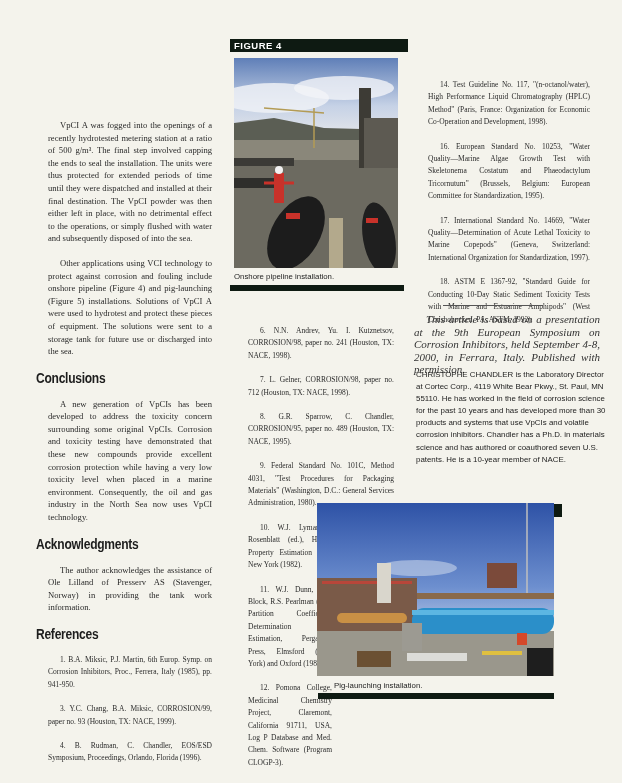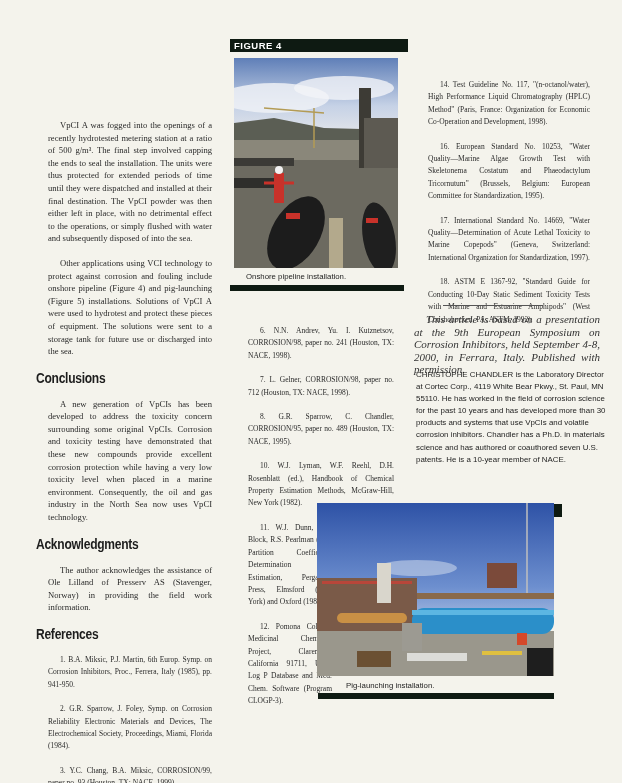--- a/index.html
+++ b/index.html
@@ -27,21 +27,21 @@
     font-weight:bold; font-size:9.5px; letter-spacing:0.5px;
     padding:1px 0 0 4px; height:12px; line-height:12px;
   }
   .fig4-bar { left:230px; top:39px; width:174px; }
   .fig5-bar { left:318px; top:487px; width:240px;margin-top:17px; }
   .photo { position:absolute; overflow:hidden; }
   .fig4-photo { left:234px; top:58px; width:164px; height:210px; }
   .fig5-photo { left:317px; top:503px; width:237px; height:173px; }
   .caption {
     position:absolute; font-family:"Liberation Sans", "DejaVu Sans", sans-serif;
-    font-size:7.8px; color:#1d1d1d;margin-left:12px;
+    font-size:7.8px; color:#1d1d1d;
   }
   .fig4-cap { left:234px; top:272px; }
   .fig5-cap { left:318px; top:681px;padding-left:16px; }
   .cap-bar { position:absolute; background:#0e1a12; height:6px; }
   .fig4-capbar { left:230px; top:285px; width:174px; }
   .fig5-capbar { left:318px; top:693px; width:236px; }
   .rule { position:absolute; left:443px; top:305px; width:100px; height:1px; background:#555; }
   .note {
     position:absolute; left:414px; top:313px; width:186px;
     font-style:italic; font-size:11px; line-height:12.6px; text-align:justify;
@@ -56,24 +56,23 @@
 </style>
 </head>
 <body>
 
 <div class="col col-left">
   <p>VpCI A was fogged into the openings of a recently hydrotested metering station at a ratio of 500 g/m³. The final step involved capping the ends to seal the installation. The units were thus protected for extended periods of time until they were dispatched and installed at their final destination. The VpCI powder was then either left in place, with no detrimental effect to the operations, or simply flushed with water and subsequently disposed of into the sea.</p>
   <p>Other applications using VCI technology to protect against corrosion and fouling include onshore pipeline (Figure 4) and pig-launching (Figure 5) installations. Solutions of VpCI A were used to hydrotest and protect these pieces of equipment. The solutions were sent to a storage tank for future use or discharged into the sea.</p>
   <h2>Conclusions</h2>
   <p>A new generation of VpCIs has been developed to address the toxicity concern surrounding some original VpCIs. Corrosion and toxicity testing have demonstrated that these new compounds provide excellent corrosion protection while having a very low toxicity level when placed in a marine environment. Consequently, the oil and gas industry in the North Sea now uses VpCI technology.</p>
   <h2>Acknowledgments</h2>
-  <p>The author acknowledges the assistance of Ole Lilland of Presserv AS (Stavenger, Norway) in providing the field work information.</p>
+  <p>The author acknowledges the assistance of Ole Lilland of Presserv AS (Stavenger, Norway) in providing the tank work information.</p>
   <h2>References</h2>
   <p class="ref">1. B.A. Miksic, P.J. Martin, 6th Europ. Symp. on Corrosion Inhibitors, Proc., Ferrera, Italy (1985), pp. 941-950.</p>
-  <p class="ref">2. G.R. Sparrow, J. Foley, Symp. on Corrosion Reliability Electronic Materials and Devices, The Electrochemical Society, Proceedings, Miami, Florida (1984).</p>
   <p class="ref">3. Y.C. Chang, B.A. Miksic, CORROSION/99, paper no. 93 (Houston, TX: NACE, 1999).</p>
   <p class="ref">4. B. Rudman, C. Chandler, EOS/ESD Symposium, Proceedings, Orlando, Florida (1996).</p>
 </div>
 
 <div class="fig-bar fig4-bar">FIGURE 4</div>
 <div class="photo fig4-photo">
   <svg width="164" height="210" viewBox="0 0 164 210" preserveAspectRatio="none">
     <defs>
       <linearGradient id="sky4" x1="0" y1="0" x2="0" y2="1">
         <stop offset="0" stop-color="#5f7fb8"></stop>
@@ -103,20 +102,21 @@
     <rect x="132" y="160" width="12" height="5" fill="#c8322a"></rect>
   </svg>
 </div>
 <div class="caption fig4-cap">Onshore pipeline installation.</div>
 <div class="cap-bar fig4-capbar"></div>
 
 <div class="col col-mid">
   <p class="ref">6. N.N. Andrev, Yu. I. Kutznetsov, CORROSION/98, paper no. 241 (Houston, TX: NACE, 1998).</p>
   <p class="ref">7. L. Gelner, CORROSION/98, paper no. 712 (Houston, TX: NACE, 1998).</p>
   <p class="ref">8. G.R. Sparrow, C. Chandler, CORROSION/95, paper no. 489 (Houston, TX: NACE, 1995).</p>
+  <p class="ref">9. Federal Standard No. 101C, Method 4031, "Test Procedures for Packaging Materials" (Washington, D.C.: General Services Administration, 1980).</p>
   <p class="ref">10. W.J. Lyman, W.F. Reehl, D.H. Rosenblatt (ed.), Handbook of Chemical Property Estimation Methods, McGraw-Hill, New York (1982).</p>
   <p class="ref mid-narrow">11. W.J. Dunn, J.H. Block, R.S. Pearlman (ed.), Partition Coefficient, Determination and Estimation, Pergamon Press, Elmsford (New York) and Oxford (1986).</p>
   <p class="ref mid-narrow">12. Pomona College, Medicinal Chemistry Project, Claremont, California 91711, USA, Log P Database and Med. Chem. Software (Program CLOGP-3).</p>
 </div>
 
 <div class="col col-right">
   <p class="ref">14. Test Guideline No. 117, "(n-octanol/water), High Performance Liquid Chromatography (HPLC) Method" (Paris, France: Organization for Economic Co-Operation and Development, 1998).</p>
   <p class="ref">16. European Standard No. 10253, "Water Quality—Marine Algae Growth Test with Skeletonema Costatum and Phaeodactylum Tricornutum" (Brussels, Belgium: European Committee for Standardization, 1995).</p>
   <p class="ref">17. International Standard No. 14669, "Water Quality—Determination of Acute Lethal Toxicity to Marine Copepods" (Geneva, Switzerland: International Organization for Standardization, 1997).</p>
   <p class="ref">18. ASTM E 1367-92, "Standard Guide for Conducting 10-Day Static Sediment Toxicity Tests with Marine and Estuarine Amphipods" (West Conshohocken, PA: ASTM, 1992).</p>

